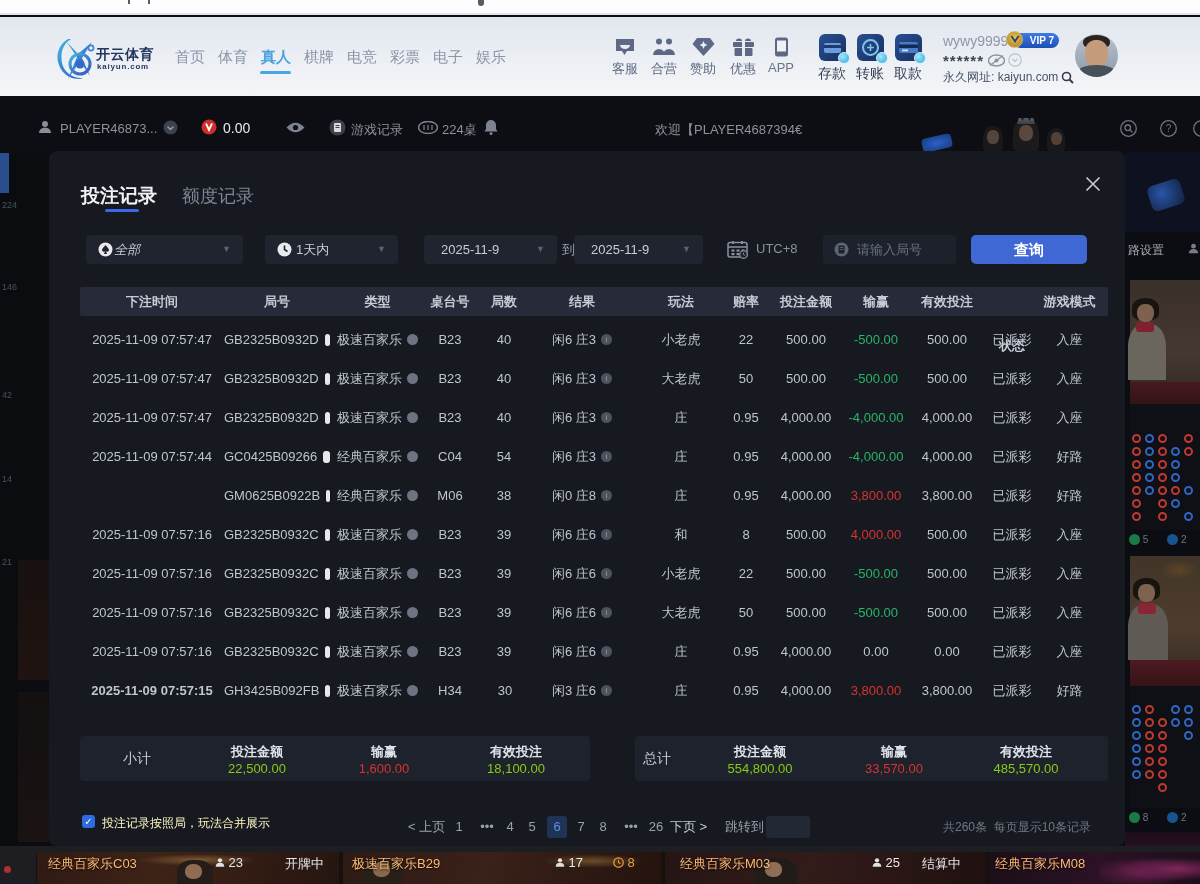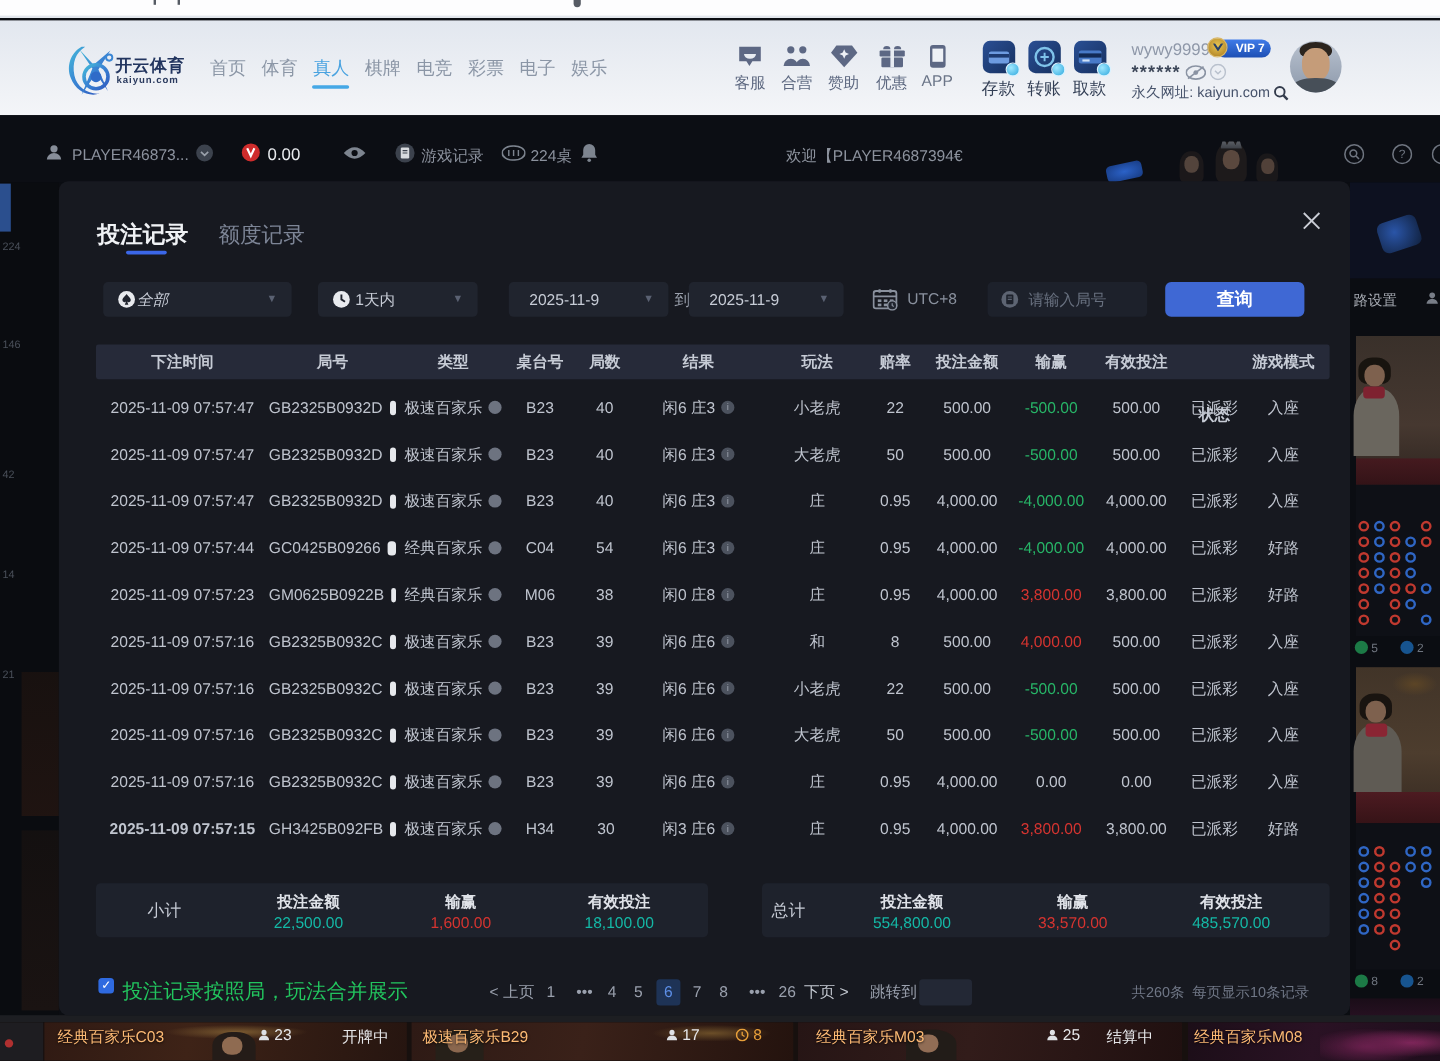--- a/index.html
+++ b/index.html
@@ -10,21 +10,21 @@
 
 #topwhite{left:0;top:0;width:1200px;height:15px;background:#fdfdfe;border-bottom:2px solid #e3e7ed;}
 .tw-mark{position:absolute;top:0;height:4px;background:#565b64;}
 
 
 #header{left:0;top:17px;width:1200px;height:79px;background:linear-gradient(#e2e7ef,#eceff4 55%,#f4f5f8);}
 #logo-text{left:96px;top:29px;font-size:14px;font-weight:bold;color:#22355f;letter-spacing:0.5px;}
 #logo-sub{left:97px;top:45px;font-size:8px;font-weight:bold;color:#2a3a5e;letter-spacing:0.8px;}
 #nav{left:175px;top:31px;font-size:15px;color:#8b96a6;}
 #nav span{margin-right:13px;}
-#nav .act{color:#4aa3e0;font-weight:normal;margin-top:29px;}
+#nav .act{color:#4aa3e0;font-weight:bold;margin-top:29px;}
 #navline{left:260px;top:54px;width:31px;height:3px;background:#45a8e6;border-radius:2px;}
 .hicon-g{top:20px;width:46px;text-align:center;}
 .hicon-g svg{display:block;margin:0 auto;}
 .hicon-g .lbl{margin-top:3px;font-size:13px;color:#5d6880;}
 .dep{top:17px;width:50px;text-align:center;}
 .dep .ic{width:27px;height:27px;margin:0 auto;border-radius:6px;background:linear-gradient(135deg,#2a4f94,#16305f);position:relative;}
 .dep .badge{position:absolute;right:-4px;bottom:-3px;width:12px;height:12px;border-radius:50%;background:radial-gradient(circle at 35% 35%,#9fe8ff,#2ea7dd);border:1px solid #d9f2ff;}
 .dep .lbl{margin-top:4px;font-size:14px;color:#333f55;}
 #uname{left:943px;top:16px;font-size:14px;color:#8e97a8;}
 #vip{left:1013px;top:16px;width:46px;height:15px;background:linear-gradient(#3f7be8,#1d4fb4);border-radius:8px;color:#fff;font-size:10px;font-weight:bold;text-align:right;padding-right:5px;line-height:15px;}
@@ -71,26 +71,26 @@
 .c{position:absolute;top:0;height:100%;display:flex;align-items:center;justify-content:center;font-size:13px;color:#bfc4ce;white-space:nowrap;}
 #thead .c{font-size:13px;color:#c6cbd5;font-weight:bold;}
 .green{color:#27b567 !important;}
 .red{color:#d53430 !important;}
 .cicon{display:inline-block;width:11px;height:11px;border-radius:50%;background:#6d7380;margin-left:5px;}
 .copyic{display:inline-block;width:11px;height:12px;border-radius:3px;margin-left:6px;background:#e6e8ec;position:relative;}
 .infoic{display:inline-block;width:11px;height:11px;border-radius:50%;background:#4c525e;margin-left:5px;color:#9ba1ac;font-size:8px;line-height:11px;text-align:center;}
 
 .sumbox{position:absolute;top:585px;height:45px;background:#1e222c;border-radius:4px;}
 .sum-l{position:absolute;font-size:13px;font-weight:bold;color:#dfe2e8;top:7px;text-align:center;width:100px;}
-.sum-v{position:absolute;font-size:13px;color:#14b8a6;top:25px;text-align:center;width:120px;}
+.sum-v{position:absolute;font-size:13px;color:#84cc16;top:25px;text-align:center;width:120px;}
 .sum-t{position:absolute;font-size:14px;color:#c6cbd5;top:14px;}
 
 #chkrow{left:33px;top:663px;}
 #chk{position:absolute;left:0;top:1px;width:13px;height:13px;background:#2f6ae0;border-radius:3px;color:#fff;font-size:10px;text-align:center;line-height:13px;}
-#chktxt{position:absolute;left:20px;top:1px;font-size:17px;color:#22c55e;white-space:nowrap;}
+#chktxt{position:absolute;left:20px;top:1px;font-size:12px;color:#fef9c3;white-space:nowrap;}
 #pager{left:0;top:665px;width:1076px;height:24px;font-size:13px;color:#9aa0ad;}
 .pg{position:absolute;top:0;height:22px;line-height:22px;text-align:center;}
 #pcur{background:#1e3356;color:#5d8fe8;border-radius:3px;width:20px;}
 #jumpbox{position:absolute;left:717px;top:0;width:44px;height:22px;background:#232835;border-radius:3px;}
 #pcount{position:absolute;right:34px;top:3px;font-size:12px;color:#6f7685;}
 </style>
 </head>
 <body>
 <div id="page">
   <div class="abs" id="topwhite">
@@ -534,21 +534,20 @@
         <div class="c" style="left:651px;width:30px;">0.95</div>
         <div class="c" style="left:681px;width:90px;">4,000.00</div>
         <div class="c" style="left:771px;width:50px;">
           <span class="green">-4,000.00</span>
         </div>
         <div class="c" style="left:821px;width:92px;">4,000.00</div>
         <div class="c" style="left:913px;width:38px;">已派彩</div>
         <div class="c" style="left:951px;width:77px;">好路</div>
       </div>
     <div class="trow" style="top:325px;">
-        <div class="c" style="left:0px;width:144px;">2025-11-09 07:57:23</div>
         <div class="c" style="left:144px;width:106px;">GM0625B0922B<span class="copyic"></span></div>
         <div class="c" style="left:250px;width:95px;">经典百家乐<span class="cicon"></span></div>
         <div class="c" style="left:345px;width:50px;">M06</div>
         <div class="c" style="left:395px;width:58px;">38</div>
         <div class="c" style="left:453px;width:98px;">闲0 庄8<span class="infoic">i</span></div>
         <div class="c" style="left:551px;width:100px;">庄</div>
         <div class="c" style="left:651px;width:30px;">0.95</div>
         <div class="c" style="left:681px;width:90px;">4,000.00</div>
         <div class="c" style="left:771px;width:50px;">
           <span class="red">3,800.00</span>

